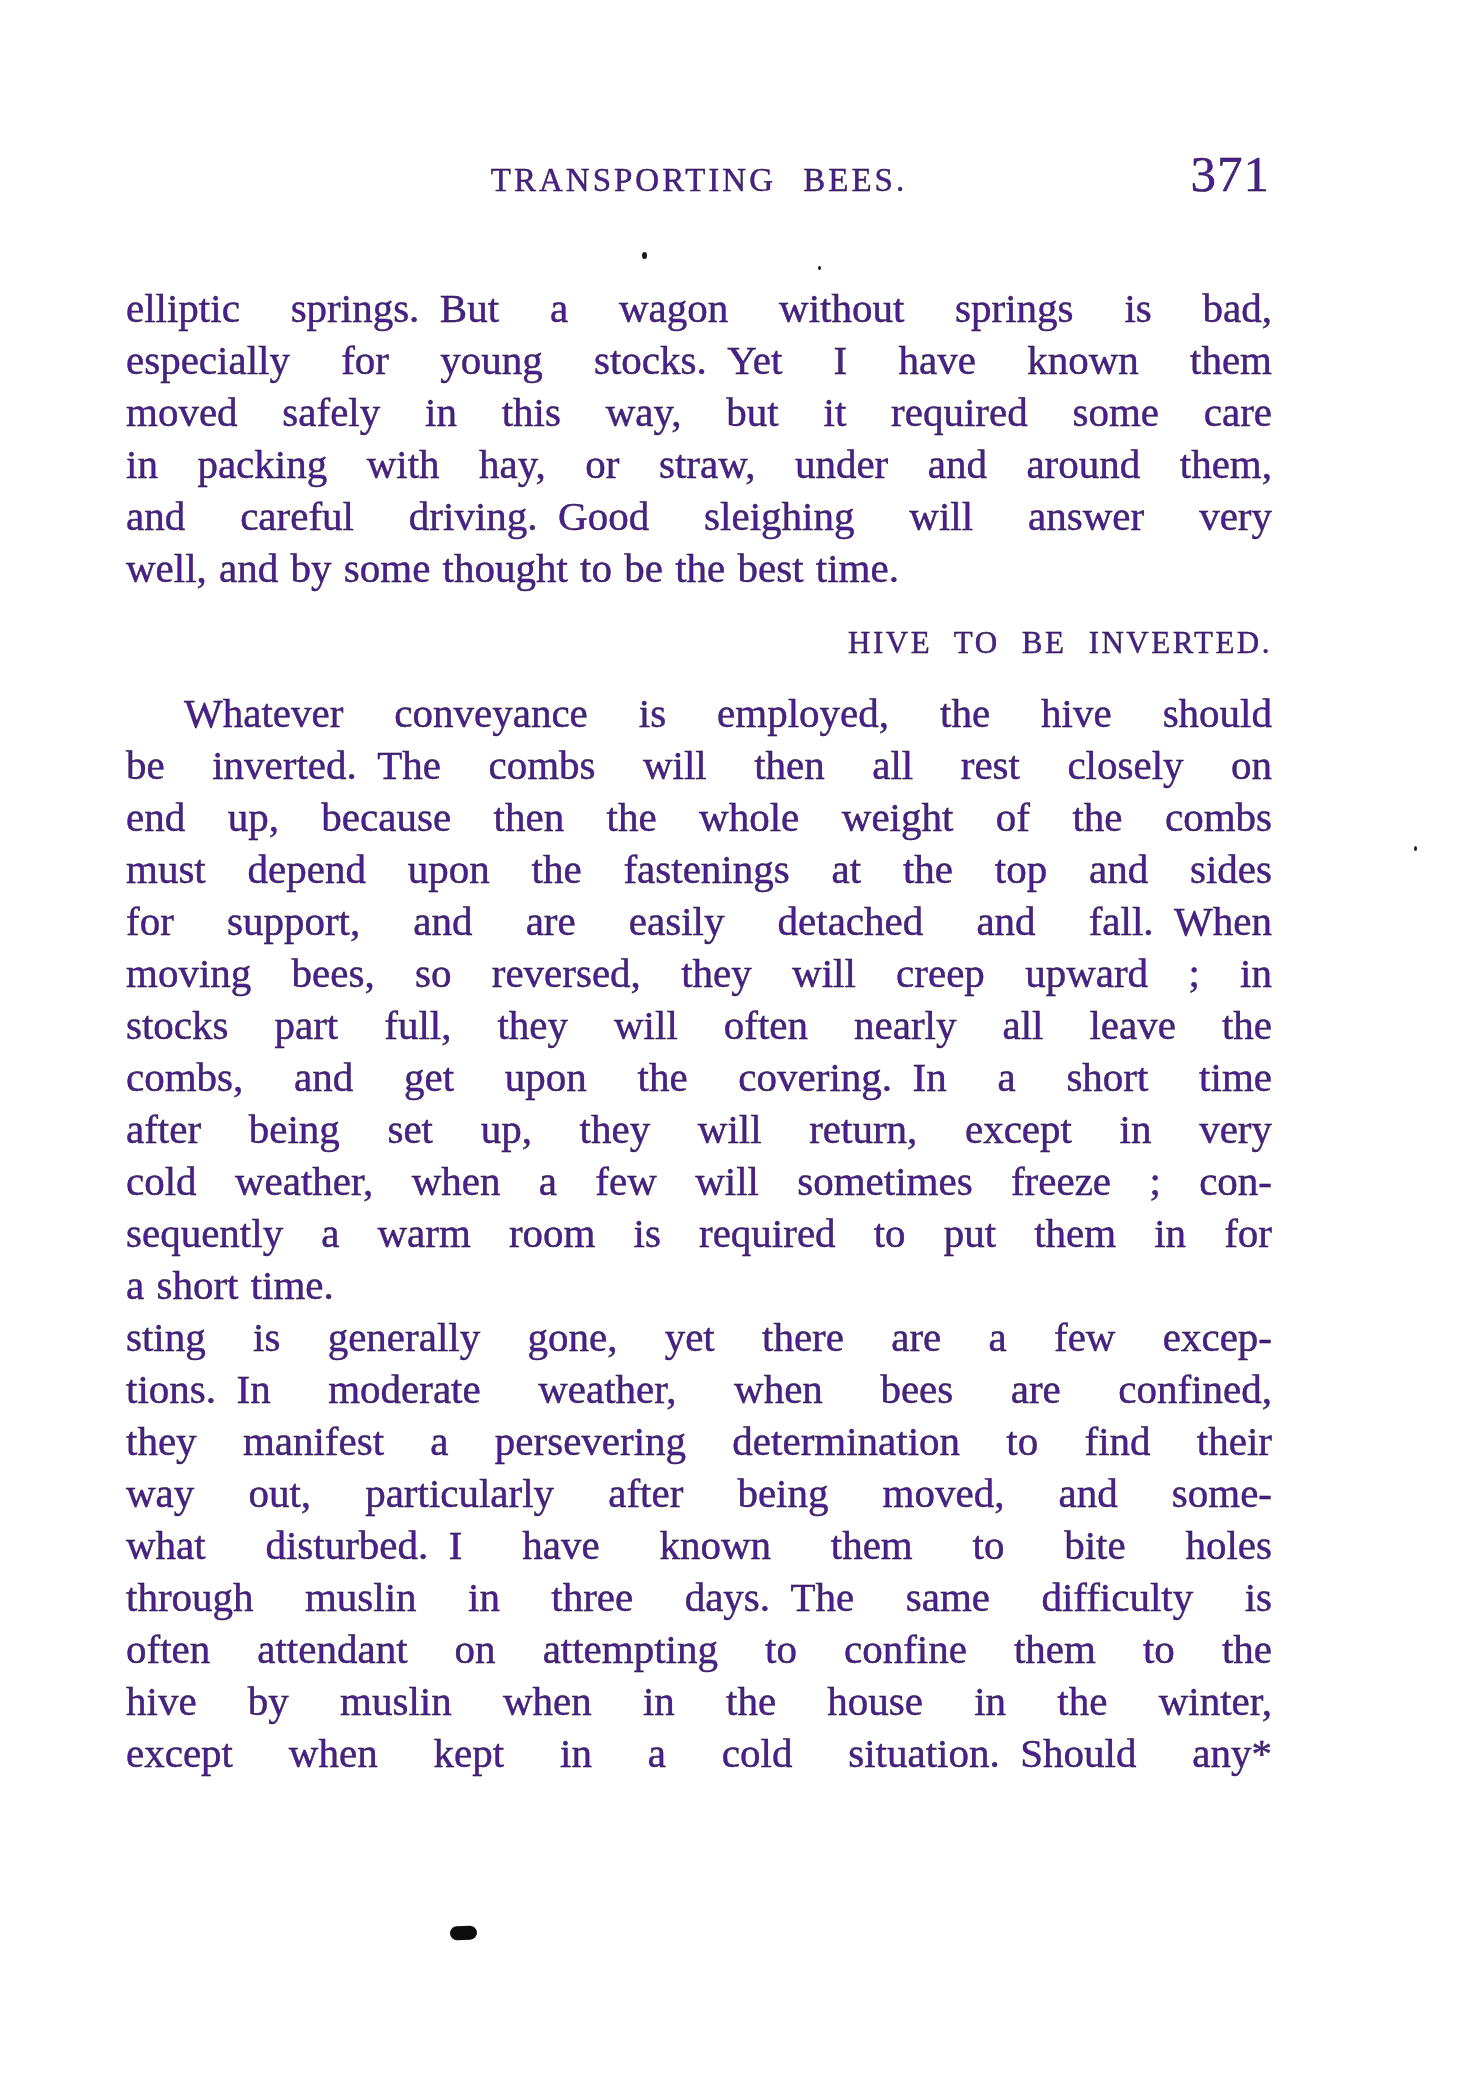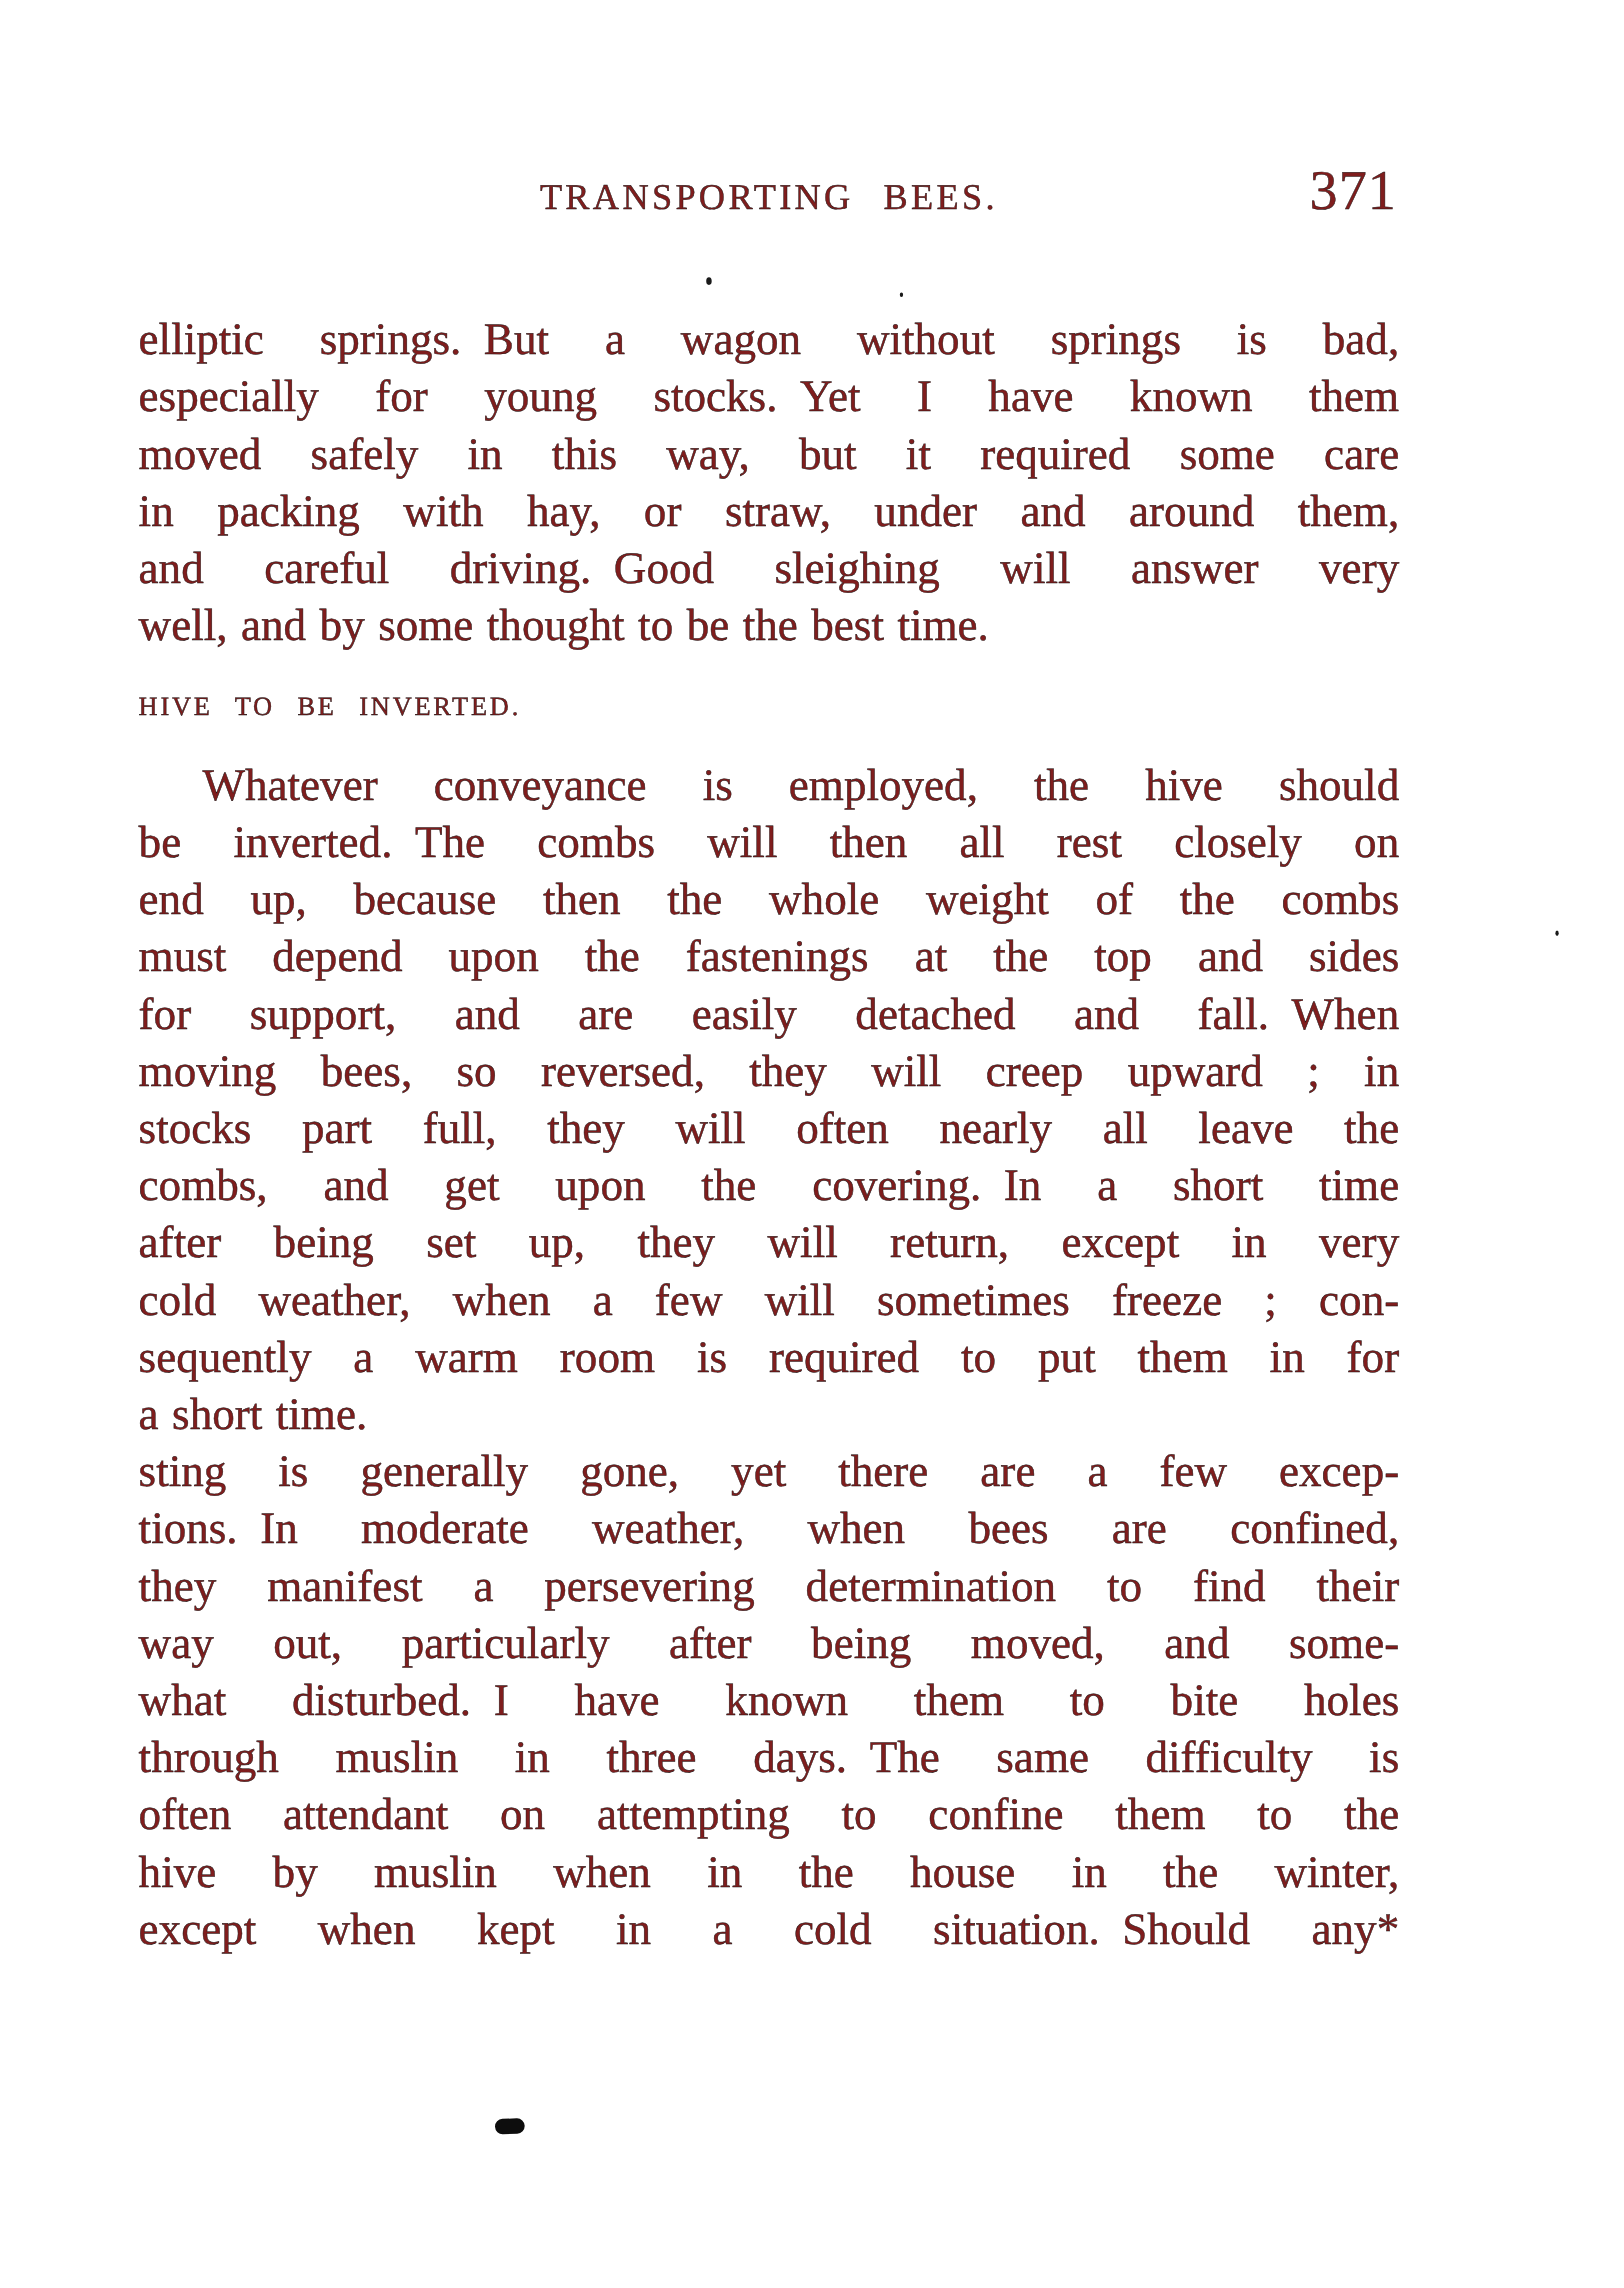--- a/index.html
+++ b/index.html
@@ -7,21 +7,21 @@
     padding: 0;
     background: #ffffff;
   }
   .page {
     position: relative;
     width: 1476px;
     height: 2080px;
     background: #ffffff;
     overflow: hidden;
     font-family: "Liberation Serif", "DejaVu Serif", serif;
-    color: #7f1d1d;
+    color: #4c1d95;
     -webkit-text-stroke: 0.4px #141414;
   }
   .page-column {
     position: absolute;
     left: 126px;
     top: 158px;
     width: 1146px;
   }
   .running-header {
     position: relative;
@@ -58,22 +58,22 @@
     text-align-last: left;
   }
   .tl.indent {
     padding-left: 58px;
     margin-top: 10px;
   }
   .section-heading {
     margin-top: 30px;
     margin-bottom: 25px;
     line-height: 38px;
-    text-align: left;
-    font-size: 24px;
+    text-align: right;
+    font-size: 31px;
     letter-spacing: 2.5px;
     word-spacing: 12px;
   }
   .ink-blob {
     position: absolute;
     left: 450px;
     top: 1926px;
     width: 27px;
     height: 14px;
     background: #0d0d0d;

